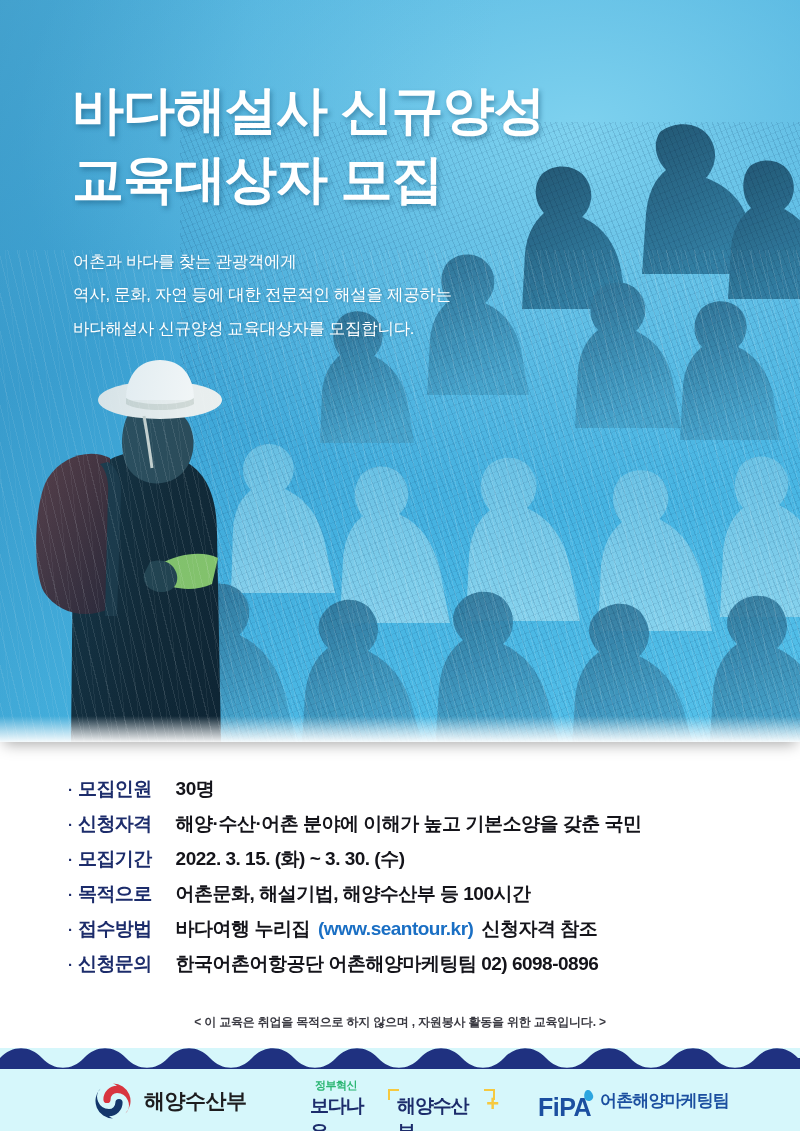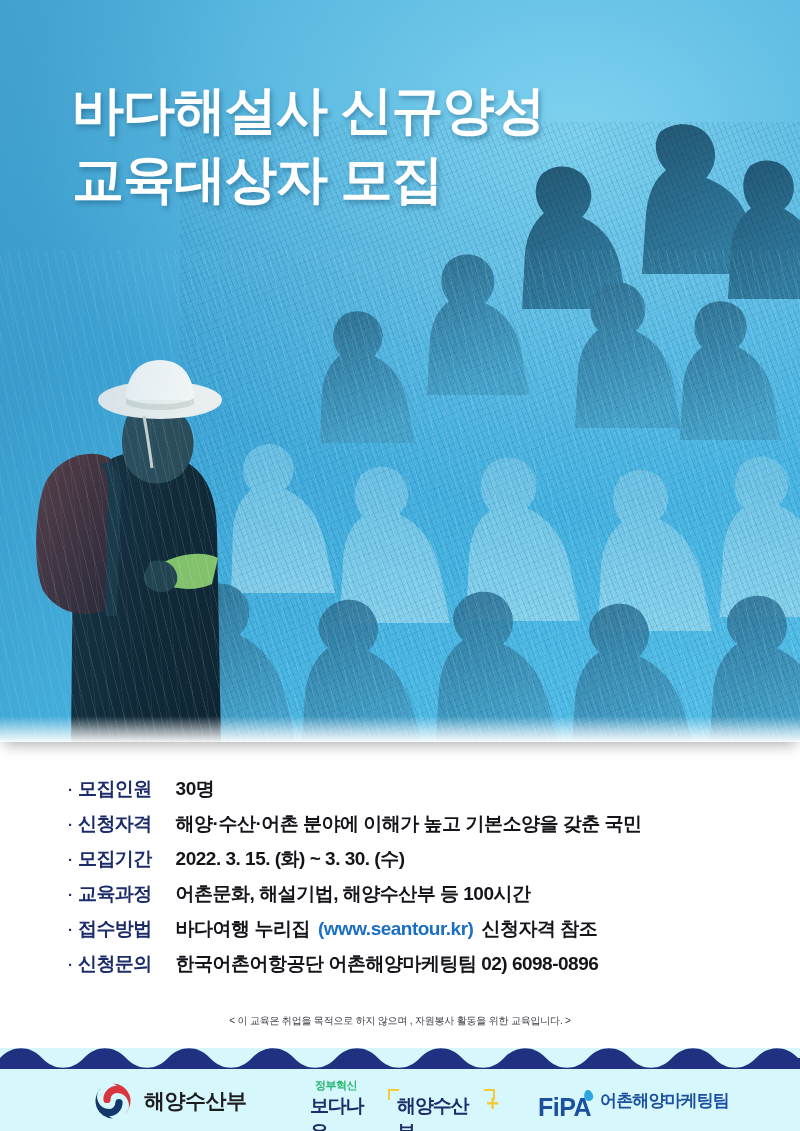--- a/index.html
+++ b/index.html
@@ -175,22 +175,22 @@
   .info-value .sp { display:inline-block; width:8px; }
 
   
   .footnote {
     position: absolute;
     left: 0;
     top: 1014px;
     width: 800px;
     text-align: center;
     color: #3a3a42;
-    font-size: 10px;
-    font-weight: 400;
+    font-size: 12px;
+    font-weight: 700;
     letter-spacing: -0.2px;
   }
 
   
   .footer {
     position: absolute;
     left: 0;
     bottom: 0;
     width: 800px;
     height: 83px;
@@ -415,20 +415,25 @@
     </div>
 
     <div class="rain"></div>
     <div class="hero-vignette"></div>
 
     <div class="title-block">
       <div class="title-line">바다해설사 신규양성</div>
       <div class="title-line">교육대상자 모집</div>
     </div>
 
+    <div class="subtitle-block">
+      <div class="subtitle-line">어촌과 바다를 찾는 관광객에게</div>
+      <div class="subtitle-line">역사, 문화, 자연 등에 대한 전문적인 해설을 제공하는</div>
+      <div class="subtitle-line">바다해설사 신규양성 교육대상자를 모집합니다.</div>
+    </div>
 
     <div class="hero-fade"></div>
   </div>
 
   <div class="info-list">
 
     <div class="info-row">
       <span class="info-bullet">·</span>
       <span class="info-label">모집인원</span>
       <span class="info-value">30명</span>
@@ -441,21 +446,21 @@
     </div>
 
     <div class="info-row">
       <span class="info-bullet">·</span>
       <span class="info-label">모집기간</span>
       <span class="info-value">2022. 3. 15.  (화)  ~  3. 30.  (수)</span>
     </div>
 
     <div class="info-row">
       <span class="info-bullet">·</span>
-      <span class="info-label">교육과정</span>
+      <span class="info-label">목적으로</span>
       <span class="info-value">어촌문화, 해설기법, 해양수산부 등 100시간</span>
     </div>
 
     <div class="info-row">
       <span class="info-bullet">·</span>
       <span class="info-label">접수방법</span>
       <span class="info-value"><span>바다여행 누리집</span><span class="sp"></span><span class="url">(www.seantour.kr)</span><span class="sp"></span><span>신청자격 참조</span></span>
     </div>
 
     <div class="info-row">

